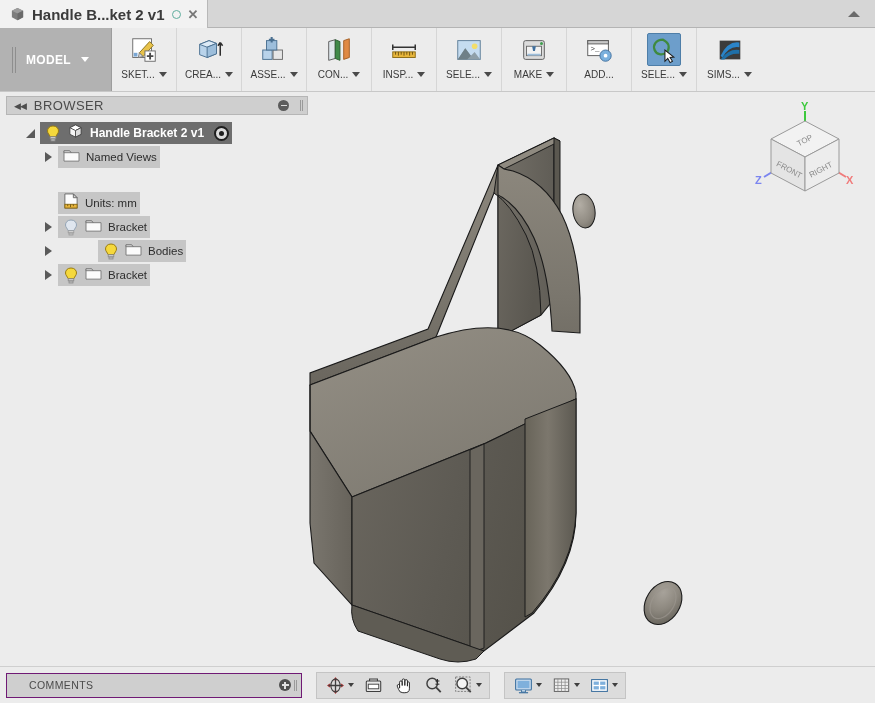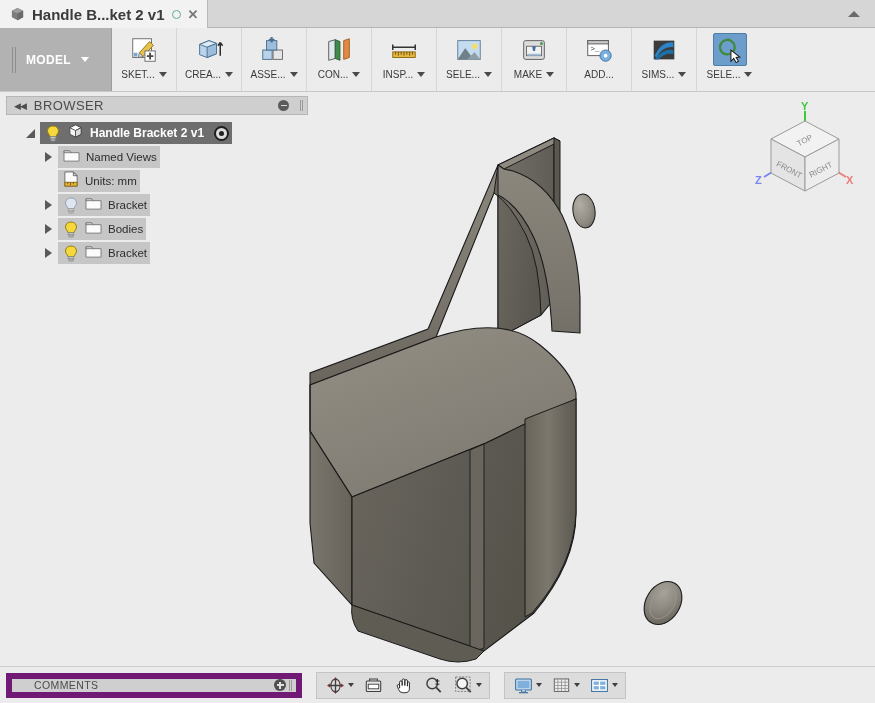--- a/index.html
+++ b/index.html
@@ -155,21 +155,21 @@
   .viewcube { position: absolute; right: 18px; top: 6px; }
 
   
   .bottombar {
     position: absolute; left: 0; bottom: 0; width: 875px; height: 37px;
     background: #ececec; border-top: 1px solid #cfcfcf;
     display: flex; align-items: center; padding: 0 6px;
   }
   .comments {
     width: 296px; height: 25px; background: #cfcfcf;
-    border: 6px solid #701a75;
+    border: 1px solid #701a75;
     display: flex; align-items: center; padding: 0 4px 0 22px;
   }
   .comments-label { font-size: 10.5px; color: #4b4b4b; letter-spacing: .4px; flex: 1; }
   .plus-btn {
     width: 12px; height: 12px; border-radius: 50%; background: #4f4f4f;
     display: flex; align-items: center; justify-content: center;
     position: relative;
   }
   .plus-btn::before, .plus-btn::after {
     content: ""; position: absolute; background: #e0e0e0;
@@ -332,41 +332,41 @@
       <text x="7" y="17" font-family="Liberation Mono, monospace" font-size="8" fill="#333">&gt;_</text>
       <circle cx="23" cy="22" r="6" fill="#7ab0dd" stroke="#3f6f9e"></circle>
       <circle cx="23" cy="22" r="2" fill="#fff"></circle>
             </svg>
           </span>
           <span class="tb-text">
             <span class="tb-label">ADD...</span>
           </span>
         </div>
         <div class="tb-item">
+          <span class="tb-icon sel">
+            <svg width="30" height="30" viewBox="0 0 32 32">
+      <path d="M15 5 C7 5 4 11 6 16 C8 21 14 22 18 19 C22 16 22 10 18 7 C16 5.5 15 5 15 5 Z" fill="none" stroke="#3f8a3f" stroke-width="2.4"></path>
+      <path d="M17 16 L17 28 L20 25 L22.5 29.5 L25 28 L22.5 24 L26.5 23.5 Z" fill="#fff" stroke="#1a1a1a" stroke-width="1.1"></path>
+            </svg>
+          </span>
+          <span class="tb-text">
+            <span class="tb-label">SELE...</span>
+            <span class="caret-d"></span>
+          </span>
+        </div>
+        <div class="tb-item">
           <span class="tb-icon">
             <svg width="30" height="30" viewBox="0 0 32 32">
       <path d="M5 6 L27 6 L27 26 L5 26 Z" fill="#3b3b3b"></path>
       <path d="M6 22 Q14 6 26 8 L26 13 Q15 11 8 24 Z" fill="#2b84c8"></path>
       <path d="M6 26 Q15 14 26 16 L26 20 Q16 19 10 26 Z" fill="#1e6fa8"></path>
             </svg>
           </span>
           <span class="tb-text">
             <span class="tb-label">SIMS...</span>
-            <span class="caret-d"></span>
-          </span>
-        </div>
-        <div class="tb-item">
-          <span class="tb-icon sel">
-            <svg width="30" height="30" viewBox="0 0 32 32">
-      <path d="M15 5 C7 5 4 11 6 16 C8 21 14 22 18 19 C22 16 22 10 18 7 C16 5.5 15 5 15 5 Z" fill="none" stroke="#3f8a3f" stroke-width="2.4"></path>
-      <path d="M17 16 L17 28 L20 25 L22.5 29.5 L25 28 L22.5 24 L26.5 23.5 Z" fill="#fff" stroke="#1a1a1a" stroke-width="1.1"></path>
-            </svg>
-          </span>
-          <span class="tb-text">
-            <span class="tb-label">SELE...</span>
             <span class="caret-d"></span>
           </span>
         </div>
       </div>
   </div>
 
   <div class="browser-panel">
     <div class="panel-head">
       <span class="dblarrow">◀◀</span>
       <span class="panel-title">BROWSER</span>
@@ -407,21 +407,21 @@
             <span class="tri-right"></span>
           </span>
           <span class="tchip">
             <span><svg width="17" height="15" viewBox="0 0 18 16">
       <path d="M1 3 L7 3 L8.5 5 L17 5 L17 14 L1 14 Z" fill="#fbfbfb" stroke="#777" stroke-width="1"></path>
       <path d="M1 3 L7 3 L8.5 5 L1 5 Z" fill="#e2e2e2" stroke="#777" stroke-width="1"></path>
               </svg></span>
             <span class="tlabel">Named Views</span>
           </span>
         </div>
-        <div class="tnode" style="padding-left: 32px;">
+        <div class="tnode" style="padding-left: 32px; margin-top: 22px;">
           <span class="tarrow"></span>
           <span class="tchip">
             <span><svg width="16" height="16" viewBox="0 0 17 17">
       <path d="M2 1 L11 1 L15 5 L15 16 L2 16 Z" fill="#fdfdfd" stroke="#6a6a6a"></path>
       <path d="M11 1 L11 5 L15 5 Z" fill="#d8d8d8" stroke="#6a6a6a"></path>
       <rect x="2" y="12" width="13" height="4" fill="#e8b53c" stroke="#8a6a14"></rect>
       <path d="M5 12v2M8 12v3M11 12v2" stroke="#6a4f10" stroke-width="0.9"></path>
               </svg></span>
             <span class="tlabel">Units: mm</span>
           </span>
@@ -438,21 +438,21 @@
       <rect x="5" y="14" width="4" height="2" fill="#c4c4c4" stroke="#9a9a9a" stroke-width="0.8"></rect>
               </svg>
             </span>
             <span><svg width="17" height="15" viewBox="0 0 18 16">
       <path d="M1 3 L7 3 L8.5 5 L17 5 L17 14 L1 14 Z" fill="#fbfbfb" stroke="#777" stroke-width="1"></path>
       <path d="M1 3 L7 3 L8.5 5 L1 5 Z" fill="#e2e2e2" stroke="#777" stroke-width="1"></path>
               </svg></span>
             <span class="tlabel">Bracket</span>
           </span>
         </div>
-        <div class="tnode" style="padding-left: 32px;">
+        <div class="tnode" style="padding-left: 32px; gap: 40px;">
           <span class="tarrow">
             <span class="tri-right"></span>
           </span>
           <span class="tchip">
             <span class="bulb-w">
               <svg width="14" height="17" viewBox="0 0 14 17">
       <path d="M7 1 C3.4 1 1.5 3.4 1.5 6 C1.5 8.2 3.5 9.6 4 11.5 L10 11.5 C10.5 9.6 12.5 8.2 12.5 6 C12.5 3.4 10.6 1 7 1 Z" fill="#f5d83c" stroke="#9a7c10" stroke-width="1"></path>
       <rect x="4.2" y="11.8" width="5.6" height="2" fill="#d8d8d8" stroke="#8a8a8a" stroke-width="0.8"></rect>
       <rect x="5" y="14" width="4" height="2" fill="#bdbdbd" stroke="#8a8a8a" stroke-width="0.8"></rect>
               </svg>

